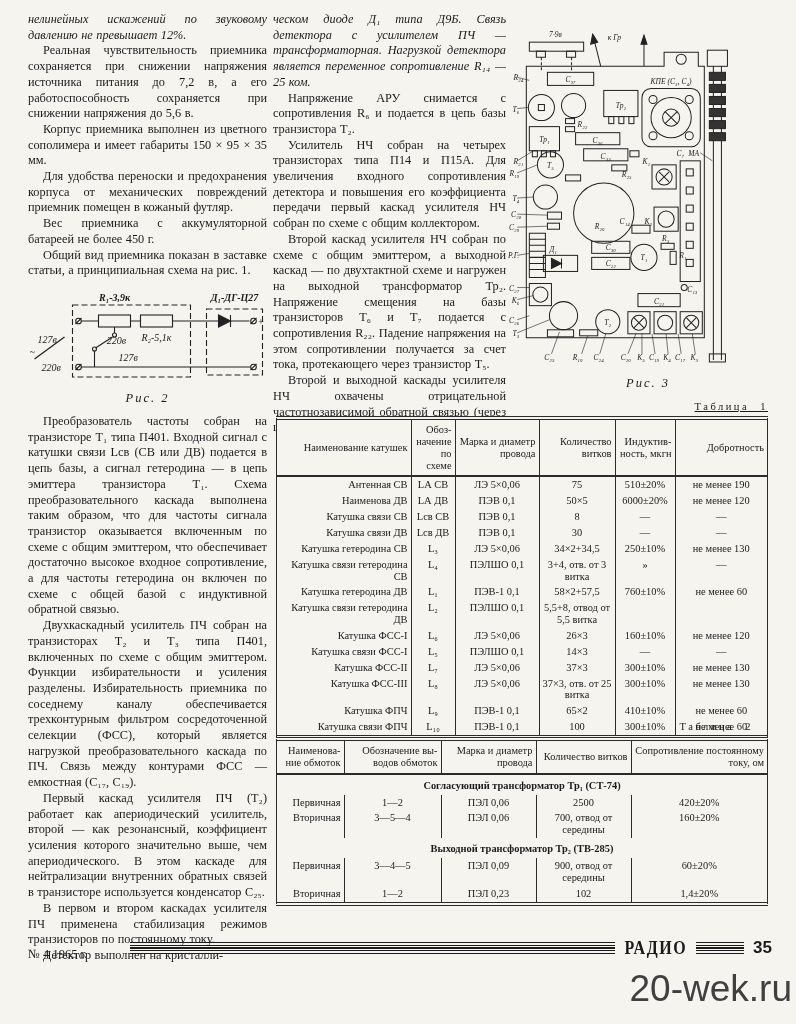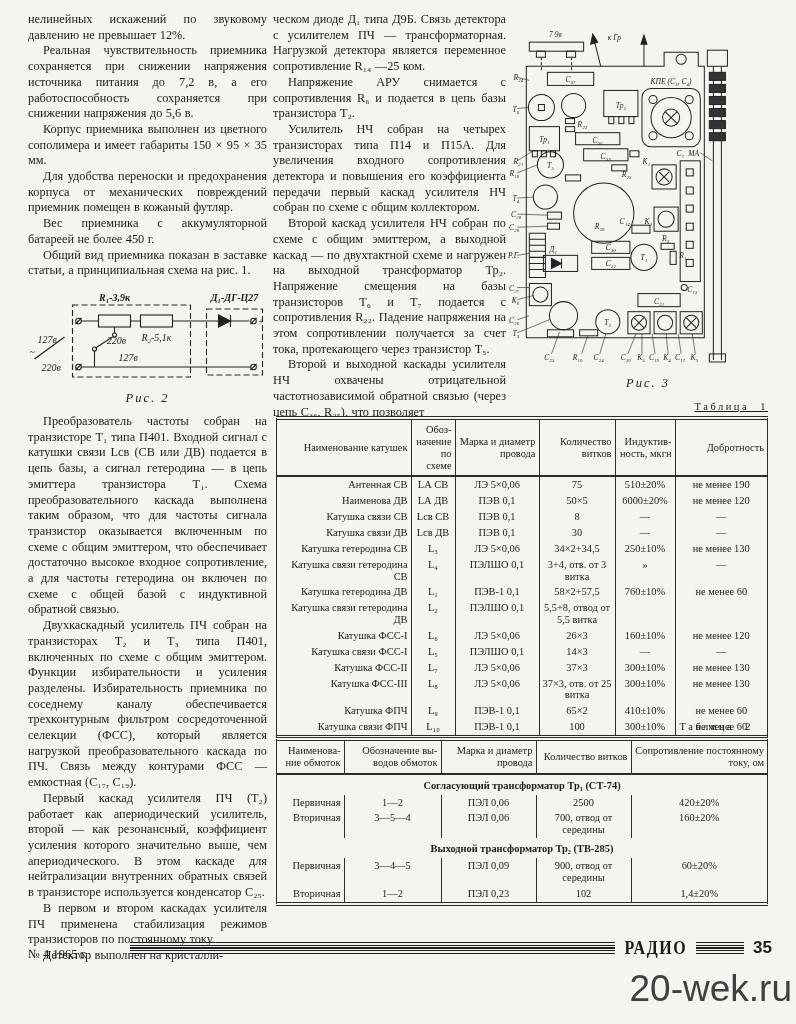--- a/index.html
+++ b/index.html
@@ -1,21 +1,21 @@
 <!DOCTYPE html>
 <html><head>
 <meta charset="utf-8">
 <style>
   html,body{margin:0;padding:0;background:#e9eae6;}
   .page{position:relative;width:796px;height:1024px;background:#f5f4ef;
         font-family:"Liberation Serif","DejaVu Serif",serif;color:#1b1b1b;overflow:hidden;}
   .block{position:absolute;}
   
   .col p{margin:0;text-align:justify;text-indent:15px;font-size:12.3px;line-height:15.7px;word-spacing:.4px;}
-  .col[data-first-flush="true"] p:first-child{text-indent:0;}
+  .col[data-first-flush="true"] p:first-child{text-indent:0;font-style:italic;}
   
   .fig-caption{text-align:center;font-style:italic;font-size:12.5px;letter-spacing:2px;margin-top:4px;}
   svg text{font-family:"Liberation Serif","DejaVu Serif",serif;font-style:italic;fill:#1a1a1a;}
   
   .tbl-label{position:absolute;font-size:10.5px;letter-spacing:2.5px;word-spacing:6px;text-align:right;}
   .tblwrap{position:absolute;border:1px solid #2b2b2b;border-top:4px double #2b2b2b;border-bottom:4px double #2b2b2b;background:#f5f4ef;}
   table{border-collapse:collapse;width:100%;font-size:10.4px;line-height:1.14;}
   th{font-weight:normal;padding:4px 3px;vertical-align:middle;text-align:right;}
   td{padding:2px 3px;text-align:center;vertical-align:top;}
   th+th,td+td{border-left:1px solid #2b2b2b;}

